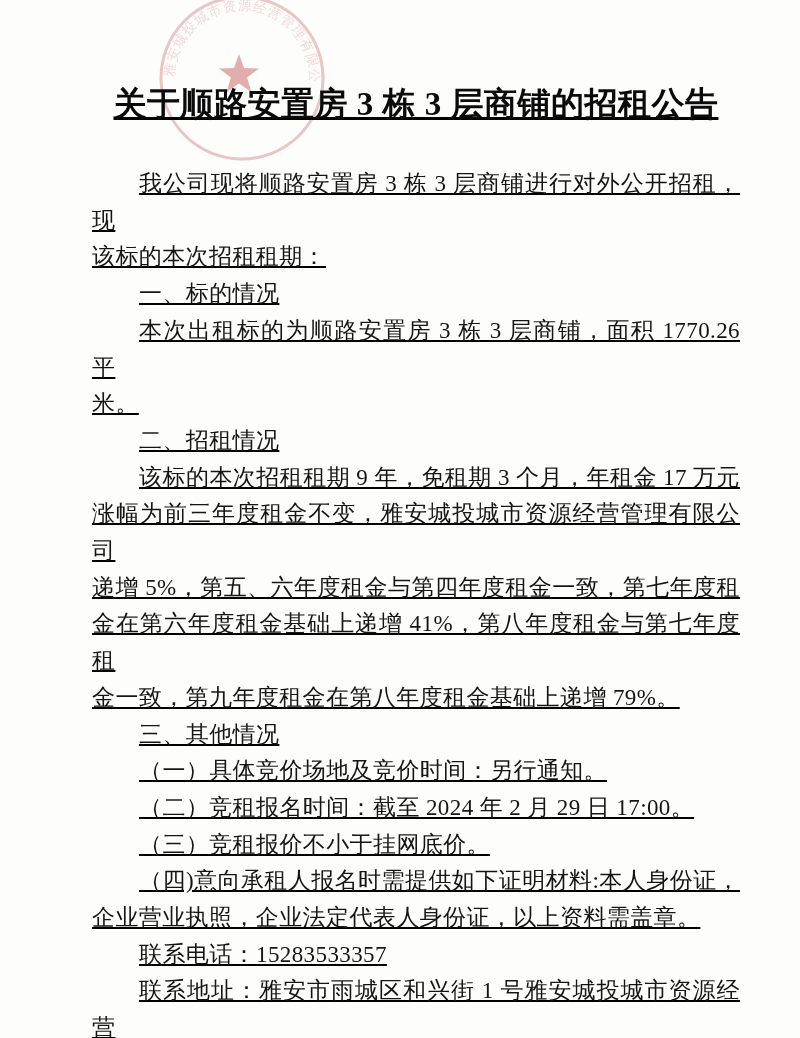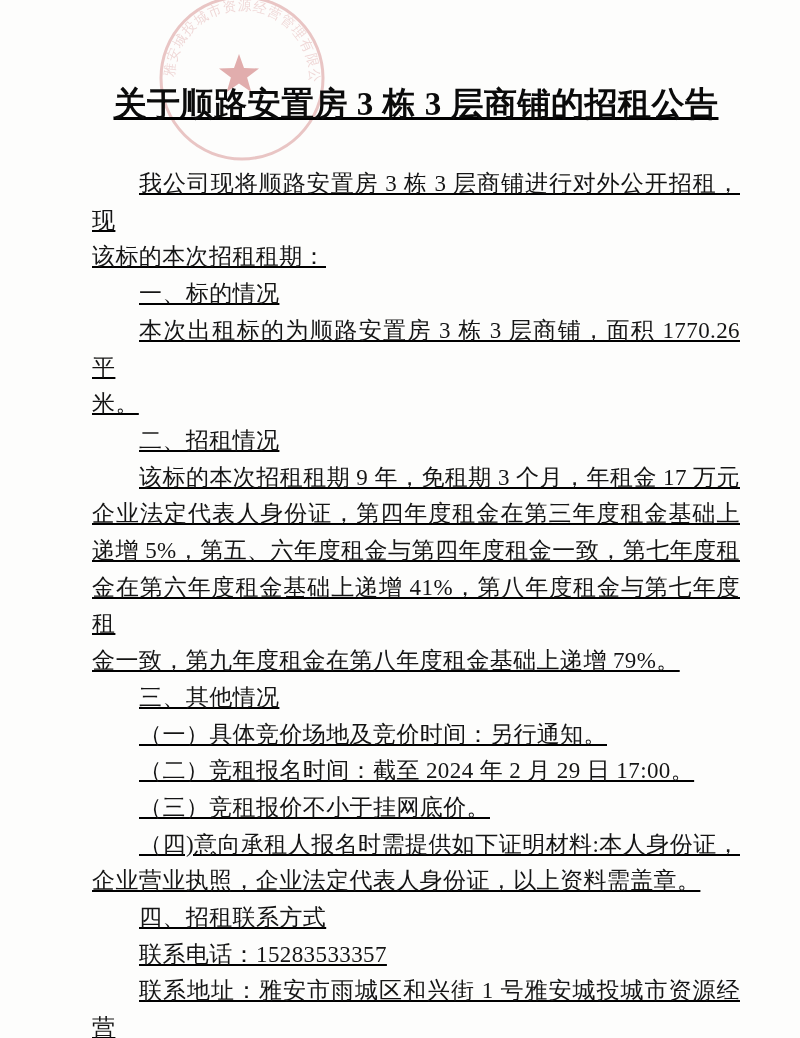--- a/index.html
+++ b/index.html
@@ -81,30 +81,29 @@
 
     <div class="doc-body">
 
     <div class="line indent justify">我公司现将顺路安置房 3 栋 3 层商铺进行对外公开招租，现</div>
         <div class="line">该标的本次招租租期：</div>
         <div class="line indent">一、标的情况</div>
         <div class="line indent justify">本次出租标的为顺路安置房 3 栋 3 层商铺，面积 1770.26 平</div>
         <div class="line">米。</div>
         <div class="line indent">二、招租情况</div>
         <div class="line indent justify">该标的本次招租租期 9 年，免租期 3 个月，年租金 17 万元</div>
-        <div class="line justify">企业法定代表人身份证，第四年度租金在第三年度租金基础上</div>
+        <div class="line justify">涨幅为前三年度租金不变，雅安城投城市资源经营管理有限公司</div>
         <div class="line justify">递增 5%，第五、六年度租金与第四年度租金一致，第七年度租</div>
         <div class="line justify">金在第六年度租金基础上递增 41%，第八年度租金与第七年度租</div>
         <div class="line">金一致，第九年度租金在第八年度租金基础上递增 79%。</div>
         <div class="line indent">三、其他情况</div>
         <div class="line indent">（一）具体竞价场地及竞价时间：另行通知。</div>
         <div class="line indent">（二）竞租报名时间：截至 2024 年 2 月 29 日 17:00。</div>
         <div class="line indent">（三）竞租报价不小于挂网底价。</div>
         <div class="line indent justify">（四)意向承租人报名时需提供如下证明材料:本人身份证，</div>
         <div class="line">企业营业执照，企业法定代表人身份证，以上资料需盖章。</div>
-        <div class="line indent">四、招租联系方式</div>
         <div class="line indent">联系电话：15283533357</div>
         <div class="line indent justify">联系地址：雅安市雨城区和兴街 1 号雅安城投城市资源经营</div>
         <div class="line">第七年度租</div>
       </div>
   </div>
 
 </div>
 
 </body></html>

